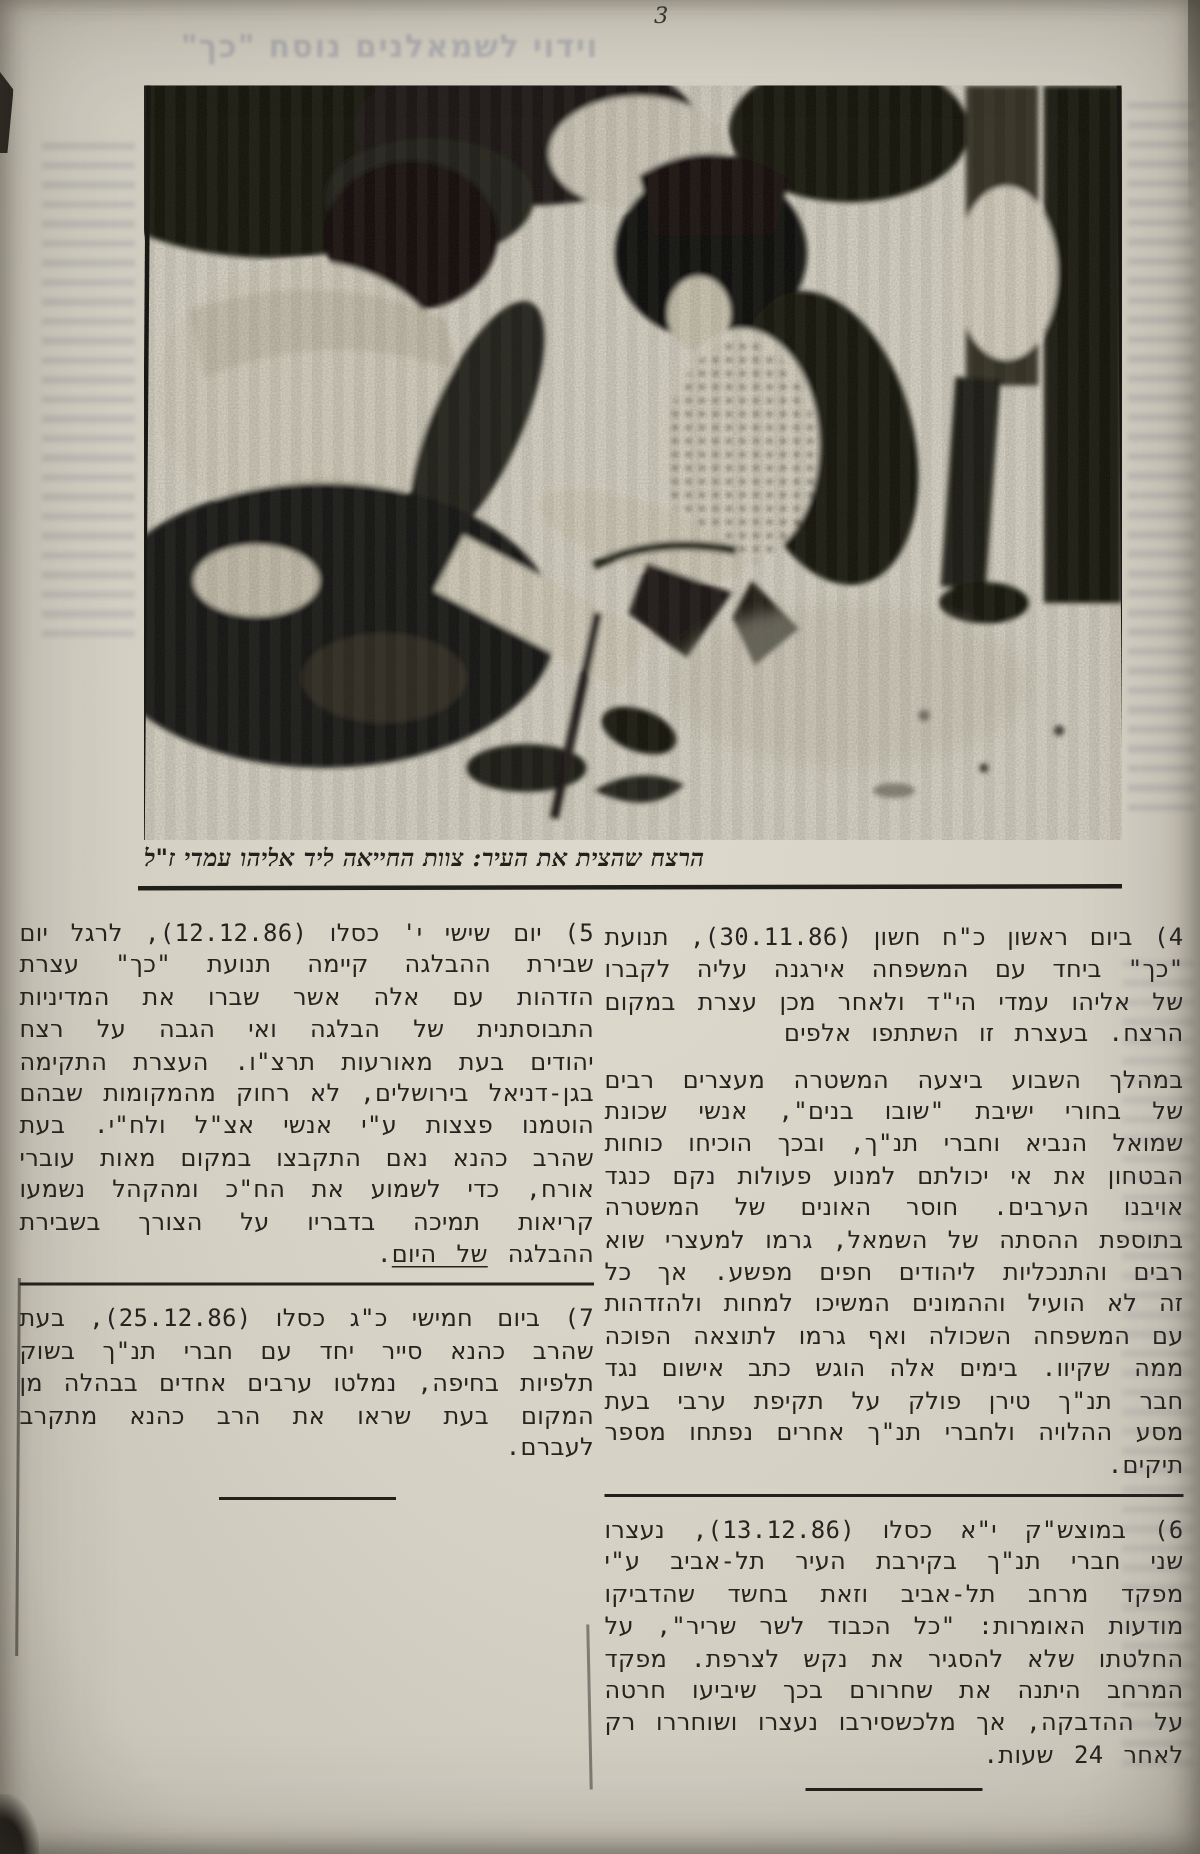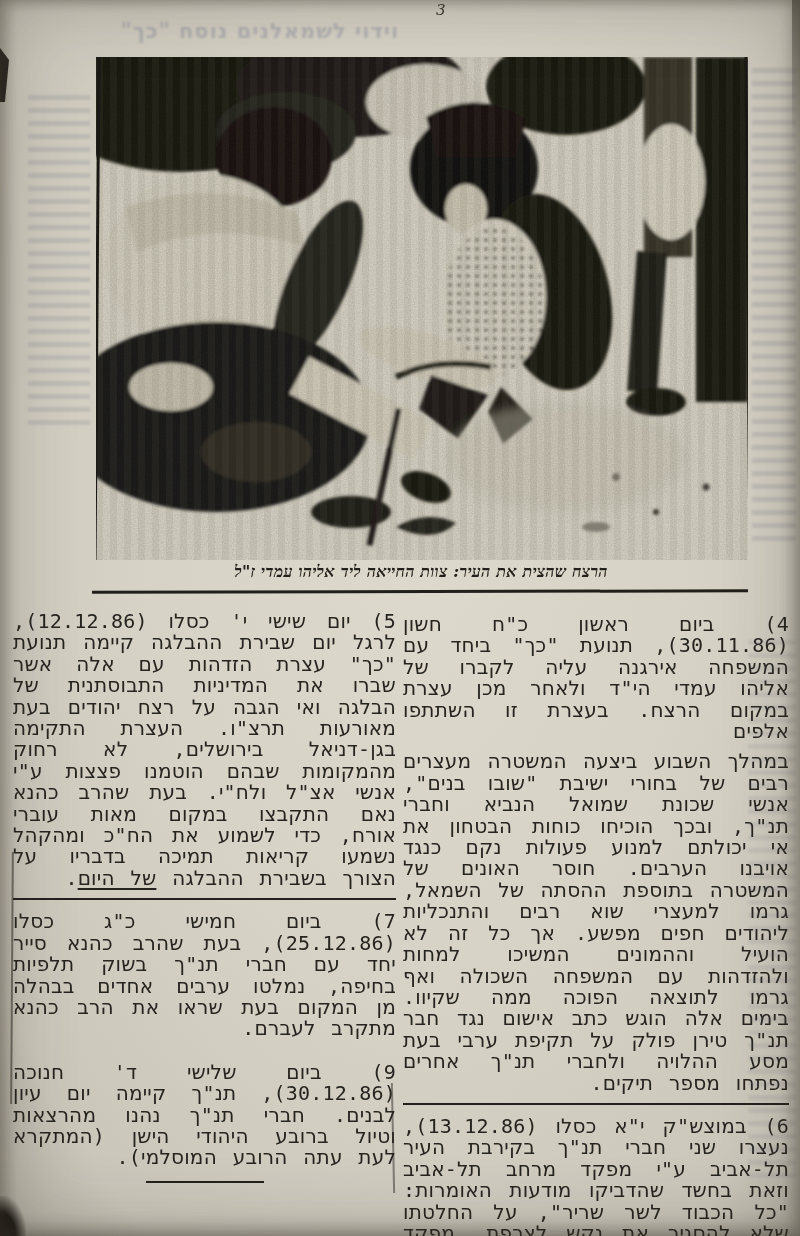--- a/index.html
+++ b/index.html
@@ -8,24 +8,24 @@
     background:radial-gradient(ellipse at 52% 42%, #ddd9cd 0%, #d6d2c6 48%, #cac6ba 84%, #b1ad a1 100%);
     background:radial-gradient(ellipse at 52% 42%, #ddd9cd 0%, #d6d2c6 48%, #cac6ba 84%, #b1ada1 100%);
     font-family:"DejaVu Sans", sans-serif; color:#26241f;}
   .page::after{content:"";position:absolute;inset:0;pointer-events:none;
     box-shadow:inset 0 0 75px rgba(55,50,40,.30), inset -7px 0 16px rgba(55,50,40,.28), inset 7px 0 14px rgba(55,50,40,.20), inset 0 -8px 18px rgba(55,50,40,.22);}
   .page-number{position:absolute;top:1px;left:436px;font:italic 15px "DejaVu Serif", serif;color:#3a372f;}
   .bleed-header{position:absolute;top:19px;left:95px;width:330px;text-align:center;direction:rtl;
     font-weight:bold;font-size:21px;color:rgba(98,107,138,.30);filter:blur(1.1px);letter-spacing:1px;}
   .photo{position:absolute;left:96px;top:57px;width:652px;height:503px;}
   .photo svg{display:block;width:652px;height:503px;}
-  .caption{position:absolute;left:96px;top:562px;width:650px;direction:rtl;text-align:center;
+  .caption{position:absolute;left:96px;top:562px;width:650px;direction:rtl;text-align:left;
     font-family:"DejaVu Serif", serif;font-style:italic;font-weight:bold;font-size:16px;color:#23211c;letter-spacing:.2px;}
   .caption-rule{position:absolute;left:92px;top:590px;width:656px;height:2.5px;background:#211f1a;transform:rotate(-.12deg);}
-  .col{position:absolute;direction:rtl;text-align:justify;font-size:20px;line-height:21.4px;
+  .col{position:absolute;direction:rtl;text-align:justify;font-size:16px;line-height:21.4px;
     word-spacing:3.5px;letter-spacing:.2px;color:#26241f;
     font-family:"DejaVu Sans Mono","DejaVu Sans", sans-serif;}
   .col p{margin:0 0 9px 0;}
   .col-right{left:403px;top:614px;width:386px;}
   .col-left{left:13px;top:611px;width:383px;}
   .divider{height:2px;background:#23211c;margin:8px 0 11px 0;}
   .divider.short-c{width:118px;margin:12px auto 0 auto;}
   .underline{text-decoration:underline;text-underline-offset:3px;}
   
   .crease-left{position:absolute;left:11px;top:852px;width:2px;height:252px;background:rgba(45,42,35,.55);transform:rotate(.4deg);}
@@ -123,21 +123,20 @@
     <p>במהלך השבוע ביצעה המשטרה מעצרים רבים של בחורי ישיבת "שובו בנים", אנשי שכונת שמואל הנביא וחברי תנ"ך, ובכך הוכיחו כוחות הבטחון את אי יכולתם למנוע פעולות נקם כנגד אויבנו הערבים. חוסר האונים של המשטרה בתוספת ההסתה של השמאל, גרמו למעצרי שוא רבים והתנכליות ליהודים חפים מפשע. אך כל זה לא הועיל וההמונים המשיכו למחות ולהזדהות עם המשפחה השכולה ואף גרמו לתוצאה הפוכה ממה שקיוו. בימים אלה הוגש כתב אישום נגד חבר תנ"ך טירן פולק על תקיפת ערבי בעת מסע ההלויה ולחברי תנ"ך אחרים נפתחו מספר תיקים.</p>
     <div class="divider"></div>
     <p>6) במוצש"ק י"א כסלו (13.12.86), נעצרו שני חברי תנ"ך בקירבת העיר תל-אביב ע"י מפקד מרחב תל-אביב וזאת בחשד שהדביקו מודעות האומרות: "כל הכבוד לשר שריר", על החלטתו שלא להסגיר את נקש לצרפת. מפקד המרחב היתנה את שחרורם בכך שיביעו חרטה על ההדבקה, אך מלכשסירבו נעצרו ושוחררו רק לאחר 24 שעות.</p>
     <div class="divider short-c"></div>
   </div>
 
   <div class="col col-left">
     <p><span>5) יום שישי י' כסלו (12.12.86), לרגל יום שבירת ההבלגה קיימה תנועת "כך" עצרת הזדהות עם אלה אשר שברו את המדיניות התבוסתנית של הבלגה ואי הגבה על רצח יהודים בעת מאורעות תרצ"ו. העצרת התקימה בגן-דניאל בירושלים, לא רחוק מהמקומות שבהם הוטמנו פצצות ע"י אנשי אצ"ל ולח"י. בעת שהרב כהנא נאם התקבצו במקום מאות עוברי אורח, כדי לשמוע את הח"כ ומהקהל נשמעו קריאות תמיכה בדבריו על הצורך בשבירת ההבלגה </span><span class="underline">של היום</span><span>.</span></p>
     <div class="divider"></div>
     <p style="margin-bottom:22px;">7) ביום חמישי כ"ג כסלו (25.12.86), בעת שהרב כהנא סייר יחד עם חברי תנ"ך בשוק תלפיות בחיפה, נמלטו ערבים אחדים בבהלה מן המקום בעת שראו את הרב כהנא מתקרב לעברם.</p>
-    <p>9) ביום שלישי ד' חנוכה (30.12.86), תנ"ך קיימה יום עיון לבנים. חברי תנ"ך נהנו מהרצאות וטיול ברובע היהודי הישן (המתקרא לעת עתה הרובע המוסלמי).</p>
     <div class="divider short-c"></div>
   </div>
 
   <div class="crease-left"></div>
   <div class="crease-mid"></div>
   <div class="corner-tl"></div>
   <div class="corner-bl"></div>
   <div class="edge-rt"></div>
   <div class="bleed l1"></div>
   <div class="bleed r1"></div>

